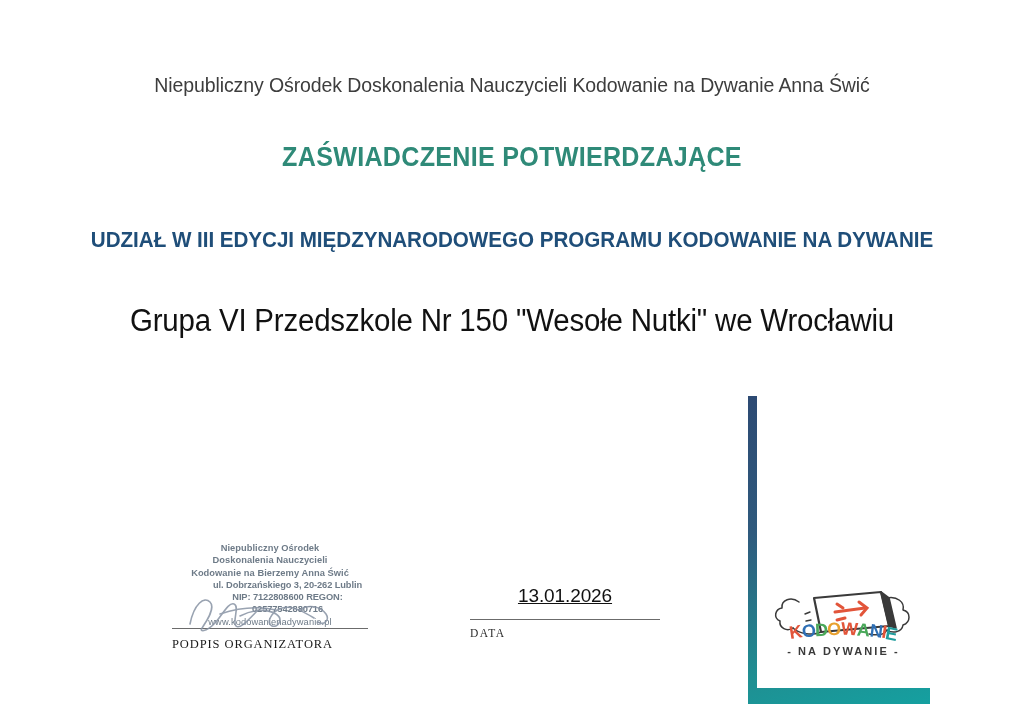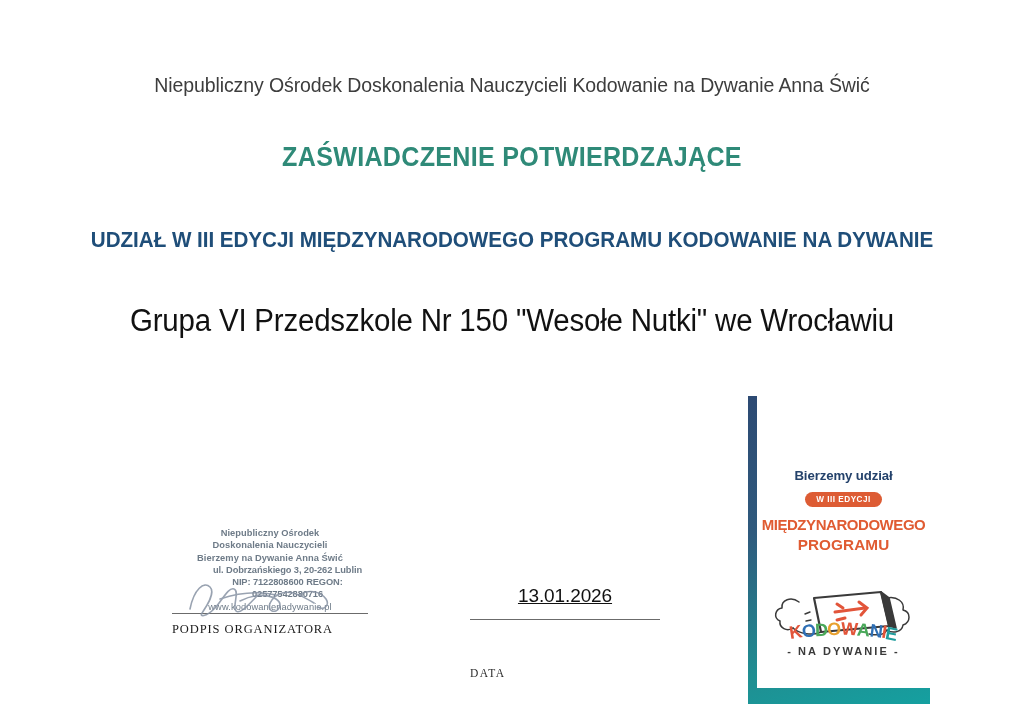--- a/index.html
+++ b/index.html
@@ -78,21 +78,21 @@
     font-weight: 400;
     letter-spacing: -0.2px;
     white-space: nowrap;
     transform: scaleX(0.95);
   }
 
   
   .sign-block {
     position: absolute;
     left: 172px;
-    top: 527px;
+    top: 542px;
     width: 196px;
   }
   .stamp {
     position: relative;
     height: 80px;
     color: #6e7b88;
     text-align: center;
     line-height: 1.32;
     font-size: 9.3px;
     font-weight: 700;
@@ -135,21 +135,20 @@
     color: #111111;
     letter-spacing: -0.1px;
     padding-bottom: 6px;
     text-decoration: underline;
   }
   .date-block .rule-label {
     font-size: 11.5px;
     letter-spacing: 1.4px;
     color: #2a2a2a;
     padding-top: 7px;
-    margin-top: 40px;
   }
 
   
   .banner {
     position: absolute;
     left: 748px;
     top: 396px;
     width: 182px;
     height: 308px;
     background: linear-gradient(163deg, #2d4a73 0%, #2f5a7d 38%, #1f8f92 78%, #15a0a0 100%);
@@ -266,21 +265,21 @@
   <div class="cert-title">ZAŚWIADCZENIE POTWIERDZAJĄCE</div>
 
   <div class="cert-subtitle">UDZIAŁ W III EDYCJI MIĘDZYNARODOWEGO PROGRAMU KODOWANIE NA DYWANIE</div>
 
   <div class="participant">Grupa VI Przedszkole Nr 150 "Wesołe Nutki" we Wrocławiu</div>
 
   <div class="sign-block">
     <div class="stamp">
       <div class="l1">Niepubliczny Ośrodek</div>
       <div class="l2">Doskonalenia Nauczycieli</div>
-      <div class="l3">Bierzemy na Dywanie Anna Świć</div>
+      <div class="l3">Kodowanie na Bierzemy Anna Świć</div>
       <div class="l4">ul. Dobrzańskiego 3, 20-262 Lublin</div>
       <div class="l5">NIP: 7122808600 REGON: 02577542880716</div>
       <div class="l6">www.kodowanienadywanie.pl</div>
 
       <svg class="signature-scribble" viewBox="0 0 180 44">
         <g fill="none" stroke="#8893a4" stroke-width="1.6" stroke-linecap="round" opacity="0.85">
           <path d="M10 34 C 14 14, 24 6, 30 12 C 36 18, 26 32, 22 38 C 19 42, 26 42, 34 34 C 42 26, 48 12, 54 14 C 60 16, 52 32, 56 36 C 60 40, 70 28, 78 20"></path>
           <path d="M60 26 C 72 20, 86 18, 96 24 C 104 29, 98 38, 92 36 C 86 34, 90 22, 102 18 C 112 15, 124 22, 134 28"></path>
           <path d="M120 20 C 128 14, 140 16, 146 24 C 150 30, 144 36, 138 32"></path>
           <path d="M40 24 C 58 18, 78 16, 96 20"></path>
@@ -302,26 +301,20 @@
 
       <svg class="cloud-svg" viewBox="0 0 173 292" preserveAspectRatio="none">
         <path fill="#ffffff" d="M0 292 L0 96
                  C 0 74, 16 58, 36 60
                  C 40 38, 60 24, 82 30
                  C 96 12, 124 8, 142 22
                  C 158 34, 166 50, 166 66
                  L 173 66 L 173 292 Z"></path>
       </svg>
 
-      <div class="banner-content">
-        <div class="banner-line1">Bierzemy udział</div>
-        <div class="edition-pill">W III EDYCJI</div>
-        <div class="banner-line2">MIĘDZYNARODOWEGO</div>
-        <div class="banner-line3">PROGRAMU</div>
-      </div>
 
       <div class="logo-wrap">
         <svg class="logo-svg" width="150" height="58" viewBox="0 0 150 58">
           <g fill="none" stroke="#3a3a3a" stroke-width="1.5" stroke-linecap="round" stroke-linejoin="round">
             <path d="M30 20 C 22 14, 12 18, 13 26 C 6 27, 4 36, 11 39 C 10 46, 18 50, 24 46"></path>
             <path d="M118 16 C 128 14, 136 20, 134 28 C 142 30, 142 40, 134 43 C 133 50, 124 52, 118 48"></path>
             <path d="M24 46 C 30 52, 44 54, 52 50"></path>
             <path d="M100 52 C 110 54, 116 52, 118 48"></path>
           </g>
           <g>

